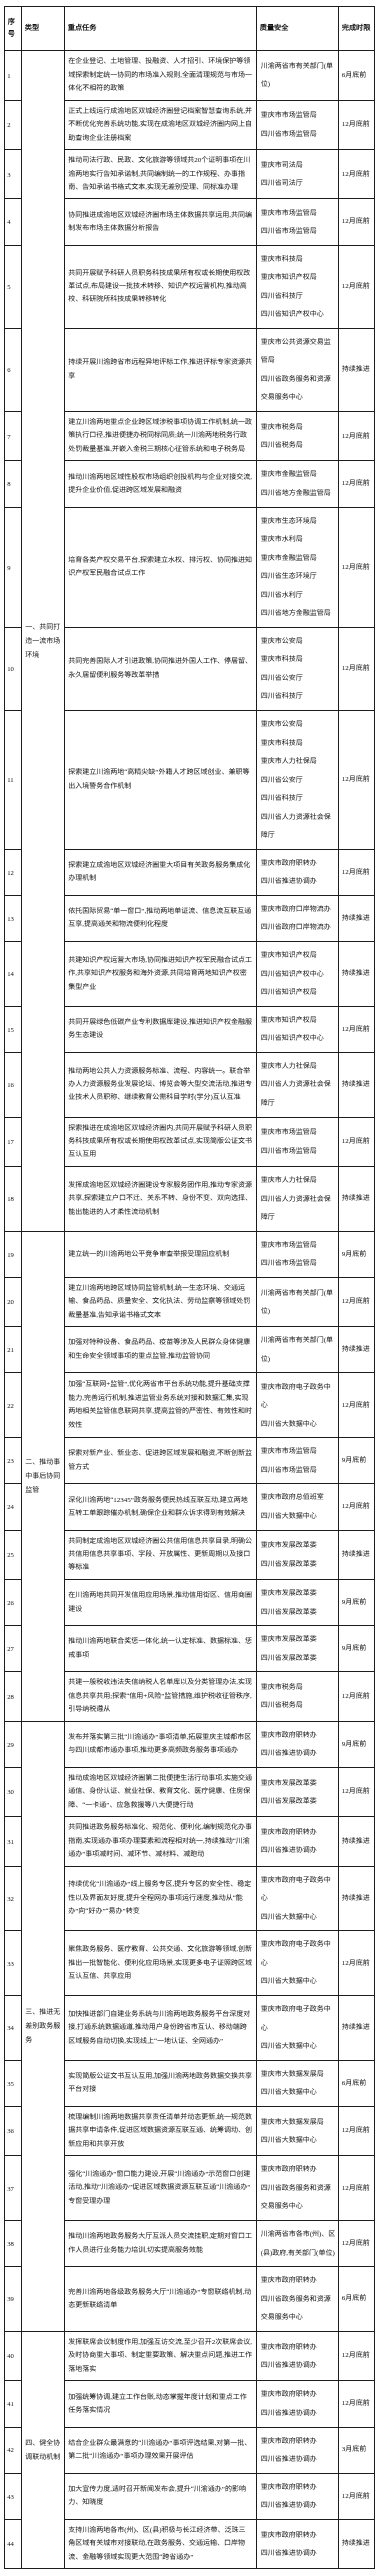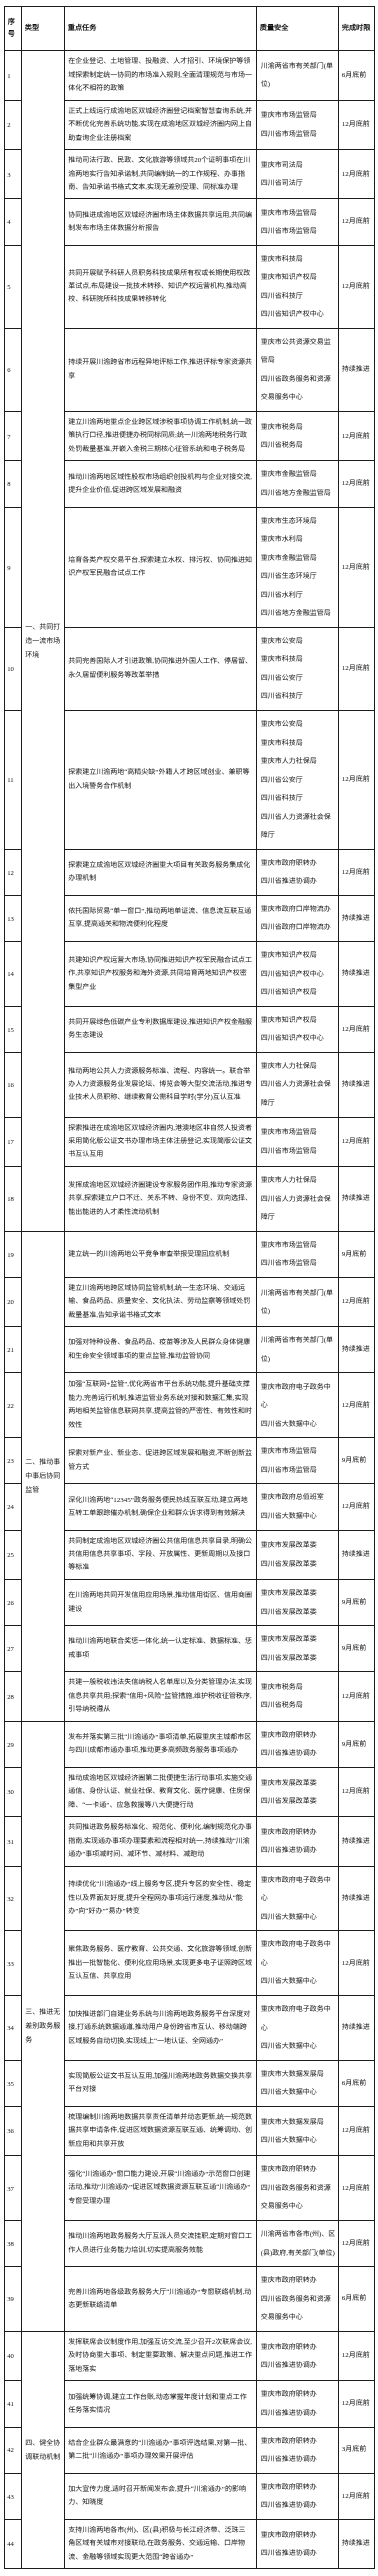--- a/index.html
+++ b/index.html
@@ -232,21 +232,21 @@
           <td class="num">16</td>
           <td class="task">推动两地公共人力资源服务标准、流程、内容统一。联合举办人力资源服务业发展论坛、博览会等大型交流活动,推进专业技术人员职称、继续教育公需科目学时(学分)互认互准</td>
           <td class="lead">
             <div class="unit-line">重庆市人力社保局</div>
             <div class="unit-line">四川省人力资源社会保障厅</div>
           </td>
           <td class="deadline">持续推进</td>
         </tr>
         <tr>
           <td class="num">17</td>
-          <td class="task">探索推进在成渝地区双城经济圈内,港澳地区非自然人投资者采用简化版公证文书办理市场主体注册登记,实现简版公证文书互认互用</td>
+          <td class="task">探索推进在成渝地区双城经济圈内,共同开展赋予科研人员职务科技成果所有权或长期使用权改革试点,实现简版公证文书互认互用</td>
           <td class="lead">
             <div class="unit-line">重庆市市场监管局</div>
             <div class="unit-line">四川省市场监管局</div>
           </td>
           <td class="deadline">12月底前</td>
         </tr>
         <tr>
           <td class="num">18</td>
           <td class="task">发挥成渝地区双城经济圈建设专家服务团作用,推动专家资源共享,探索建立户口不迁、关系不转、身份不变、双向选择、能出能进的人才柔性流动机制</td>
           <td class="lead">

